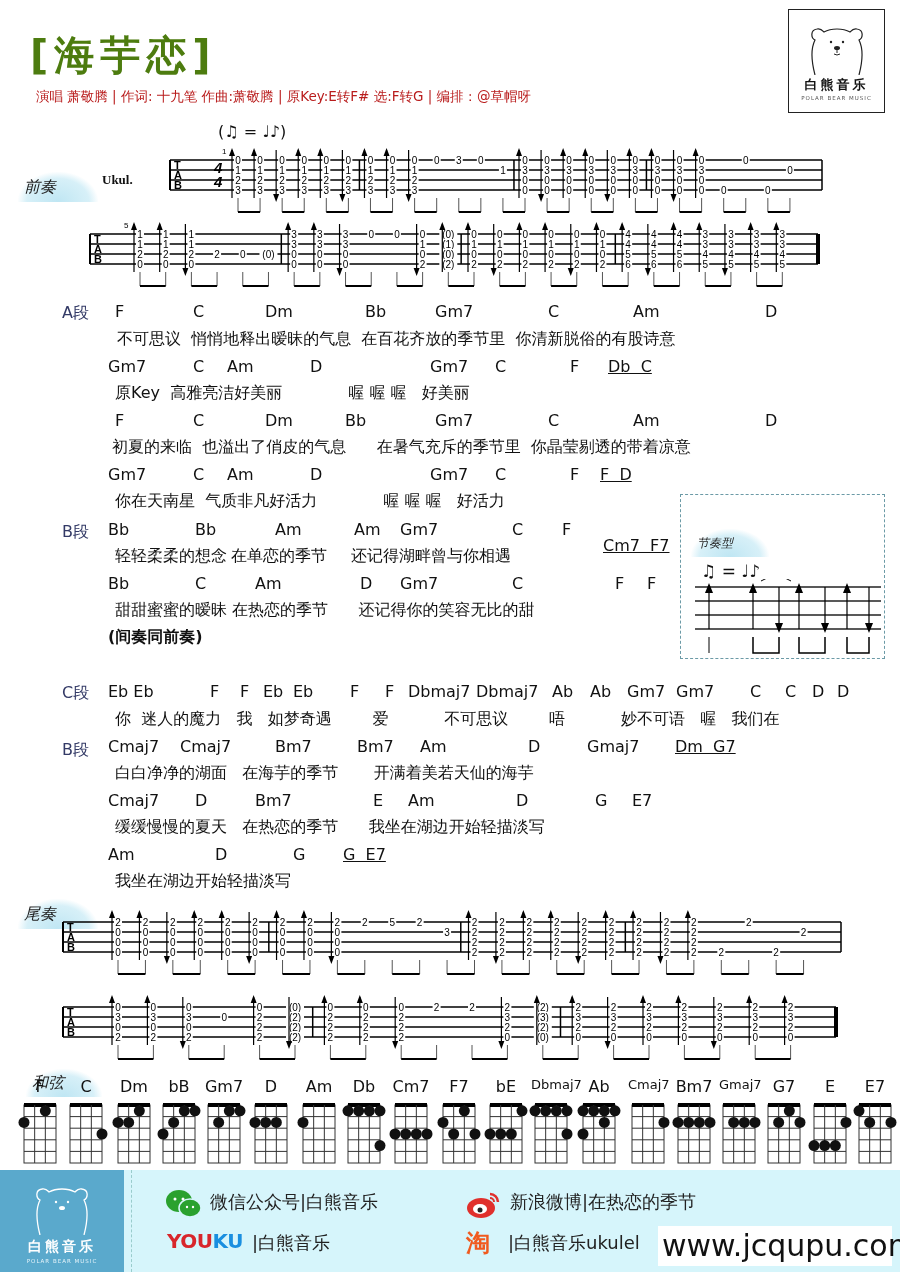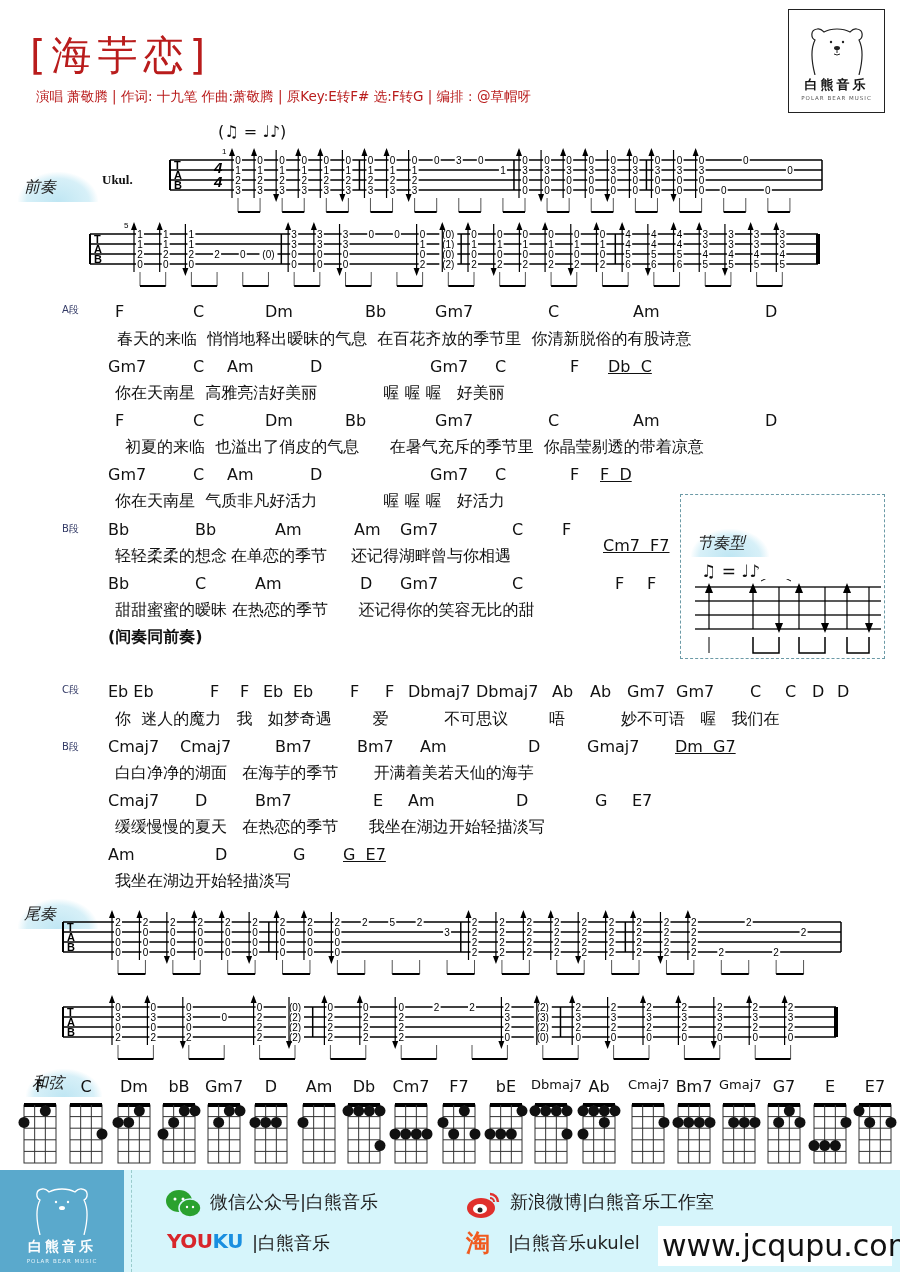--- a/index.html
+++ b/index.html
@@ -1,29 +1,29 @@
 <!DOCTYPE html>
 <html><head>
 <meta charset="utf-8">
 <style>
   html,body{margin:0;padding:0;background:#fff;}
   body{width:900px;height:1272px;position:relative;overflow:hidden;font-family:"DejaVu Sans","Liberation Sans",sans-serif;color:#111;}
   .abs{position:absolute;}
-  #title{left:30px;top:28px;font-size:40px;font-weight:normal;letter-spacing:6px;color:#b91c1c;}
+  #title{left:30px;top:28px;font-size:40px;font-weight:bold;letter-spacing:6px;color:#4d7c0f;}
   #credits{left:36px;top:88px;font-size:13.5px;color:#b91c1c;white-space:nowrap;}
   #logo{left:788px;top:9px;width:97px;height:104px;border:1.5px solid #222;background:#fff;box-sizing:border-box;}
   #logo .bear{position:absolute;left:18px;top:10px;width:60px;height:55px;}
   #logo .cn{position:absolute;left:0;right:0;top:66px;text-align:center;font-size:13px;font-weight:bold;letter-spacing:3px;}
   #logo .en{position:absolute;left:0;right:0;top:85px;text-align:center;font-size:5.5px;letter-spacing:1px;color:#555;}
   .sec-tag{width:80px;height:30px;font-size:16px;font-family:"DejaVu Serif",serif;font-style:italic;color:#222;padding-left:6px;box-sizing:border-box;line-height:30px;
     background:radial-gradient(ellipse at 50% 100%,#bfe6f3 0%,#d7f0f8 55%,rgba(255,255,255,0) 72%);margin-top:14px;}
   .tempo{font-size:16px;}
   .ukul{font-family:"Liberation Serif",serif;font-weight:bold;font-size:13px;}
   svg text{font-family:"Liberation Sans",sans-serif;}
-  .seglabel{font-size:10px;color:#333a66;}
+  .seglabel{font-size:16px;color:#333a66;}
   .chordline{font-size:16px;white-space:pre;color:#111;}
   .lyricline{font-size:16px;white-space:pre;color:#111;}
   .ul{text-decoration:underline;}
   .bold{font-weight:bold;}
   #rhythm{left:680px;top:494px;width:205px;height:165px;border:1px dashed #6b9aa6;box-sizing:border-box;}
   .chord-name{font-size:16px;text-align:center;position:absolute;width:40px;}
   #footer{left:0;top:1170px;width:900px;height:102px;background:#d6f5fb;}
   #footer .left{position:absolute;left:0;top:0;width:124px;height:102px;background:#5aa9cc;}
   #footer .left .cn{position:absolute;left:0;right:0;top:68px;text-align:center;color:#fff;font-weight:bold;font-size:14px;letter-spacing:3px;}
   #footer .left .en{position:absolute;left:0;right:0;top:88px;text-align:center;color:#e6f4fa;font-size:5.5px;letter-spacing:1px;}
@@ -581,39 +581,39 @@
 <div id="lyrics">
     <div class="abs seglabel" style="left: 62px; top: 303px;">A段</div>
     <div class="abs chordline" style="left: 115px; top: 302px;">F</div>
     <div class="abs chordline" style="left: 193px; top: 302px;">C</div>
     <div class="abs chordline" style="left: 265px; top: 302px;">Dm</div>
     <div class="abs chordline" style="left: 365px; top: 302px;">Bb</div>
     <div class="abs chordline" style="left: 435px; top: 302px;">Gm7</div>
     <div class="abs chordline" style="left: 548px; top: 302px;">C</div>
     <div class="abs chordline" style="left: 633px; top: 302px;">Am</div>
     <div class="abs chordline" style="left: 765px; top: 302px;">D</div>
-    <div class="abs lyricline" style="left: 117px; top: 329px;">春天的来临  悄悄地释出暧昧的气息  在百花齐放的季节里  你清新脱俗的有股诗意</div>
+    <div class="abs lyricline" style="left: 117px; top: 329px;">不可思议  悄悄地释出暧昧的气息  在百花齐放的季节里  你清新脱俗的有股诗意</div>
     <div class="abs chordline" style="left: 108px; top: 357px;">Gm7</div>
     <div class="abs chordline" style="left: 193px; top: 357px;">C</div>
     <div class="abs chordline" style="left: 227px; top: 357px;">Am</div>
     <div class="abs chordline" style="left: 310px; top: 357px;">D</div>
     <div class="abs chordline" style="left: 430px; top: 357px;">Gm7</div>
     <div class="abs chordline" style="left: 495px; top: 357px;">C</div>
     <div class="abs chordline" style="left: 570px; top: 357px;">F</div>
     <div class="abs chordline ul" style="left: 608px; top: 357px;">Db  C</div>
-    <div class="abs lyricline" style="left: 115px; top: 383px;">你在天南星  高雅亮洁好美丽             喔 喔 喔   好美丽</div>
+    <div class="abs lyricline" style="left: 115px; top: 383px;">原Key  高雅亮洁好美丽             喔 喔 喔   好美丽</div>
     <div class="abs chordline" style="left: 115px; top: 411px;">F</div>
     <div class="abs chordline" style="left: 193px; top: 411px;">C</div>
     <div class="abs chordline" style="left: 265px; top: 411px;">Dm</div>
     <div class="abs chordline" style="left: 345px; top: 411px;">Bb</div>
     <div class="abs chordline" style="left: 435px; top: 411px;">Gm7</div>
     <div class="abs chordline" style="left: 548px; top: 411px;">C</div>
     <div class="abs chordline" style="left: 633px; top: 411px;">Am</div>
     <div class="abs chordline" style="left: 765px; top: 411px;">D</div>
-    <div class="abs lyricline" style="left: 125px; top: 437px;">初夏的来临  也溢出了俏皮的气息      在暑气充斥的季节里  你晶莹剔透的带着凉意</div>
+    <div class="abs lyricline" style="left: 112px; top: 437px;">初夏的来临  也溢出了俏皮的气息      在暑气充斥的季节里  你晶莹剔透的带着凉意</div>
     <div class="abs chordline" style="left: 108px; top: 465px;">Gm7</div>
     <div class="abs chordline" style="left: 193px; top: 465px;">C</div>
     <div class="abs chordline" style="left: 227px; top: 465px;">Am</div>
     <div class="abs chordline" style="left: 310px; top: 465px;">D</div>
     <div class="abs chordline" style="left: 430px; top: 465px;">Gm7</div>
     <div class="abs chordline" style="left: 495px; top: 465px;">C</div>
     <div class="abs chordline" style="left: 570px; top: 465px;">F</div>
     <div class="abs chordline ul" style="left: 600px; top: 465px;">F  D</div>
     <div class="abs lyricline" style="left: 115px; top: 491px;">你在天南星  气质非凡好活力             喔 喔 喔   好活力</div>
     <div class="abs seglabel" style="left: 62px; top: 522px;">B段</div>
@@ -675,21 +675,21 @@
     <div class="abs chordline" style="left: 632px; top: 791px;">E7</div>
     <div class="abs lyricline" style="left: 115px; top: 817px;">缓缓慢慢的夏天   在热恋的季节      我坐在湖边开始轻描淡写</div>
     <div class="abs chordline" style="left: 108px; top: 845px;">Am</div>
     <div class="abs chordline" style="left: 215px; top: 845px;">D</div>
     <div class="abs chordline" style="left: 293px; top: 845px;">G</div>
     <div class="abs chordline ul" style="left: 343px; top: 845px;">G  E7</div>
     <div class="abs lyricline" style="left: 115px; top: 871px;">我坐在湖边开始轻描淡写</div>
   </div>
 
 <div id="rhythm" class="abs">
-  <div class="abs sec-tag" style="left:10px;top:20px;width:78px;height:28px;font-size:16px;line-height:28px;">节奏型</div>
+  <div class="abs sec-tag" style="left:10px;top:20px;width:78px;height:28px;font-size:12px;line-height:28px;">节奏型</div>
   <div class="abs" style="left:20px;top:66px;font-size:17px;">♫ = ♩♪</div>
   <svg class="abs" id="rhythm-svg" style="left:0;top:84px;" width="205" height="80">
       <line x1="14" y1="8" x2="200" y2="8" stroke="#222" stroke-width="1.5"></line>
       <line x1="14" y1="22" x2="200" y2="22" stroke="#222" stroke-width="1.5"></line>
       <line x1="14" y1="36" x2="200" y2="36" stroke="#222" stroke-width="1.5"></line>
       <line x1="14" y1="50" x2="200" y2="50" stroke="#222" stroke-width="1.5"></line>
       <line x1="28" y1="8" x2="28" y2="50" stroke="#000" stroke-width="1.2"></line>
       <path d="M24 14 L28 4 L32 14Z" fill="#000"></path>
       <line x1="72" y1="8" x2="72" y2="50" stroke="#000" stroke-width="1.2"></line>
       <path d="M68 14 L72 4 L76 14Z" fill="#000"></path>
@@ -1480,17 +1480,17 @@
   <div class="foot-item" style="left:210px;top:20px;">微信公众号|白熊音乐</div>
   <div class="foot-item youku" style="left:167px;top:59px;"><span style="color:#d8262b">YOU</span><span style="color:#1a8fe0">KU</span></div>
   <div class="foot-item" style="left:252px;top:61px;">|白熊音乐</div>
   <svg class="abs" style="left:466px;top:18px;" width="36" height="32">
     <ellipse cx="15" cy="20" rx="14" ry="10" fill="#e0302c"></ellipse>
       <ellipse cx="14" cy="21" rx="7" ry="5" fill="#fff"></ellipse>
       <circle cx="14" cy="22" r="2.5" fill="#222"></circle>
     <path d="M24 6 A8 8 0 0 1 32 14" stroke="#e0302c" stroke-width="2.5" fill="none"></path>
       <path d="M24 10 A4 4 0 0 1 28 14" stroke="#e0302c" stroke-width="2" fill="none"></path>
   </svg>
-  <div class="foot-item" style="left:510px;top:20px;">新浪微博|白熊音乐工作室</div>
+  <div class="foot-item" style="left:510px;top:20px;">新浪微博|在热恋的季节</div>
   <div class="foot-item" style="left:466px;top:57px;font-size:24px;font-weight:bold;color:#f05a1e;">淘</div>
   <div class="foot-item" style="left:508px;top:61px;">|白熊音乐ukulel</div>
 </div>
 <div id="watermark" class="abs">www.jcqupu.com</div>
 
 </body></html>

